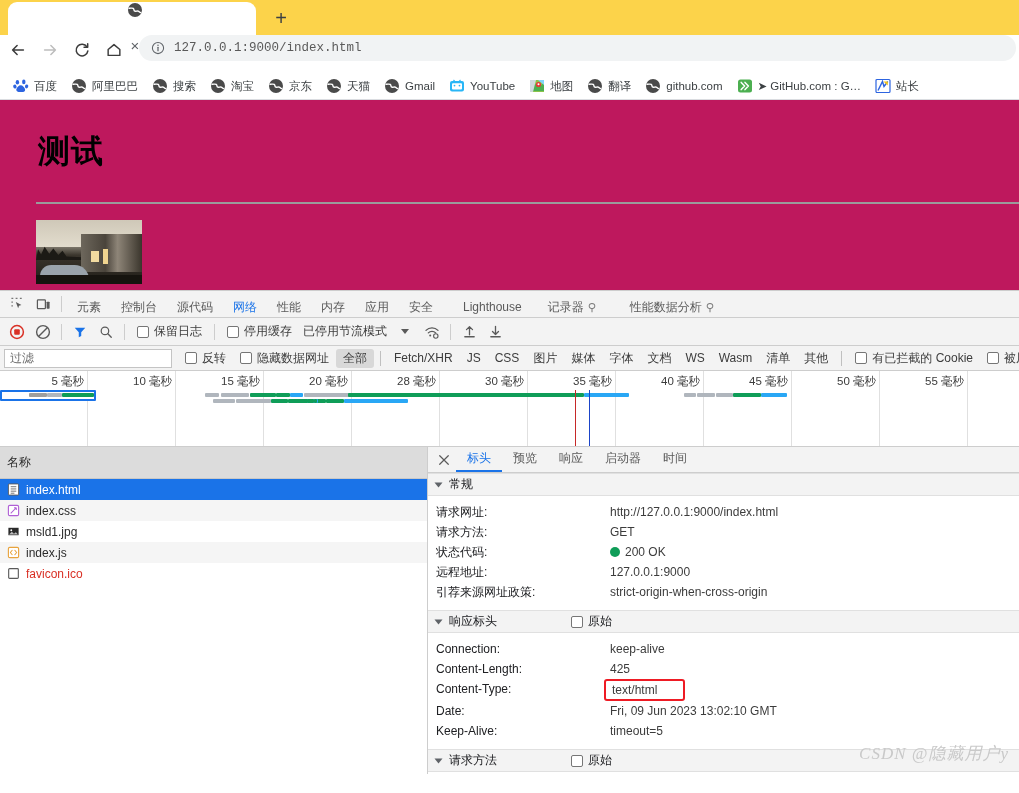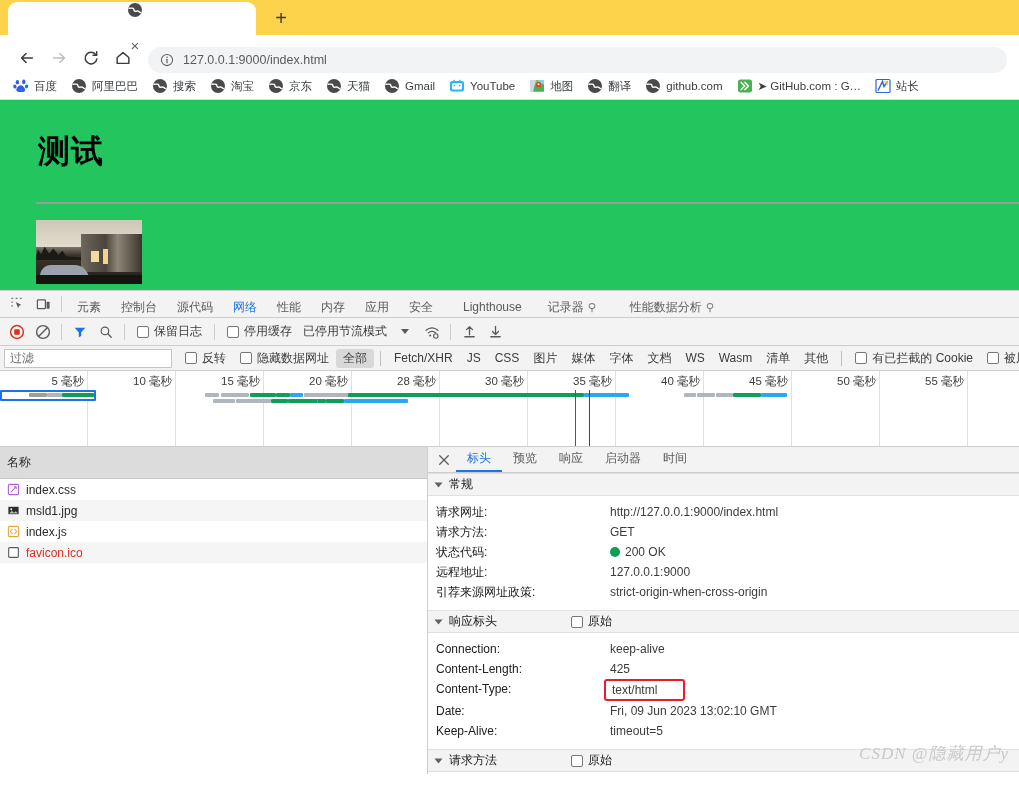--- a/index.html
+++ b/index.html
@@ -60,23 +60,24 @@
     display: flex; align-items: center; justify-content: center;
     color: #3c4043;
     font-size: 20px;
     line-height: 1;
   }
 
   .toolbar {
     height: 38px;
     background: #ffffff;
     display: flex;
-    align-items: flex-end;
-    padding: 0 12px;
+    align-items: flex-start;
+    padding: 0 3px;
     gap: 2px;
+    font-family: Liberation Mono, monospace;
   }
   .navbtn {
     width: 30px; height: 30px;
     display: flex; align-items: center; justify-content: center;
     color: #2b2b2b;
     flex: 0 0 30px;
   }
   .navbtn.disabled { color: #bdbdbd; }
   .omnibox {
     flex: 1;
@@ -109,21 +110,21 @@
     border-radius: 4px;
     font-size: 11.5px;
     color: #3c4043;
     flex: 0 0 auto;
   }
   .bm-ico { width: 16px; height: 16px; flex: 0 0 16px; display: block; }
 
   
   .page {
     height: 190px;
-    background: #22c55e;
+    background: #be185d;
     padding: 30px 8px 0 8px;
     position: relative;
     overflow: hidden;
   }
   .page h1 {
     margin: 0 0 0 30px;
     font-size: 32px;
     font-weight: bold;
     color: #000;
     font-family: "Liberation Serif", "DejaVu Serif", serif;
@@ -842,20 +843,29 @@
 
       <div class="ov-marker" style="left:575px;background:#c62828"></div>
       <div class="ov-marker" style="left:589px;background:#1b44c8"></div>
     </div>
 
     <div class="dt-body">
 
       <div class="netlist">
         <div class="netlist-head">名称</div>
 
+        <div class="netrow selected">
+          <span class="fico">
+            <svg width="13" height="13" viewBox="0 0 14 14">
+                <rect x="1.5" y="1" width="11" height="12" rx="1" fill="#fff" stroke="#5a5a5a" stroke-width="1"></rect>
+                <path d="M4 4h6M4 6.4h6M4 8.8h6M4 11h4" stroke="#5a5a5a" stroke-width="0.9"></path>
+              </svg>
+          </span>
+          <span>index.html</span>
+        </div>
 
         <div class="netrow">
           <span class="fico">
             <svg width="13" height="13" viewBox="0 0 14 14">
                 <rect x="1.5" y="1.5" width="11" height="11" rx="1.5" fill="#fff" stroke="#b05fd6" stroke-width="1.2"></rect>
                 <path d="M4 10L10 4M10 4H7.6M10 4v2.4" stroke="#b05fd6" stroke-width="1.1" fill="none"></path>
               </svg>
           </span>
           <span>index.css</span>
         </div>

